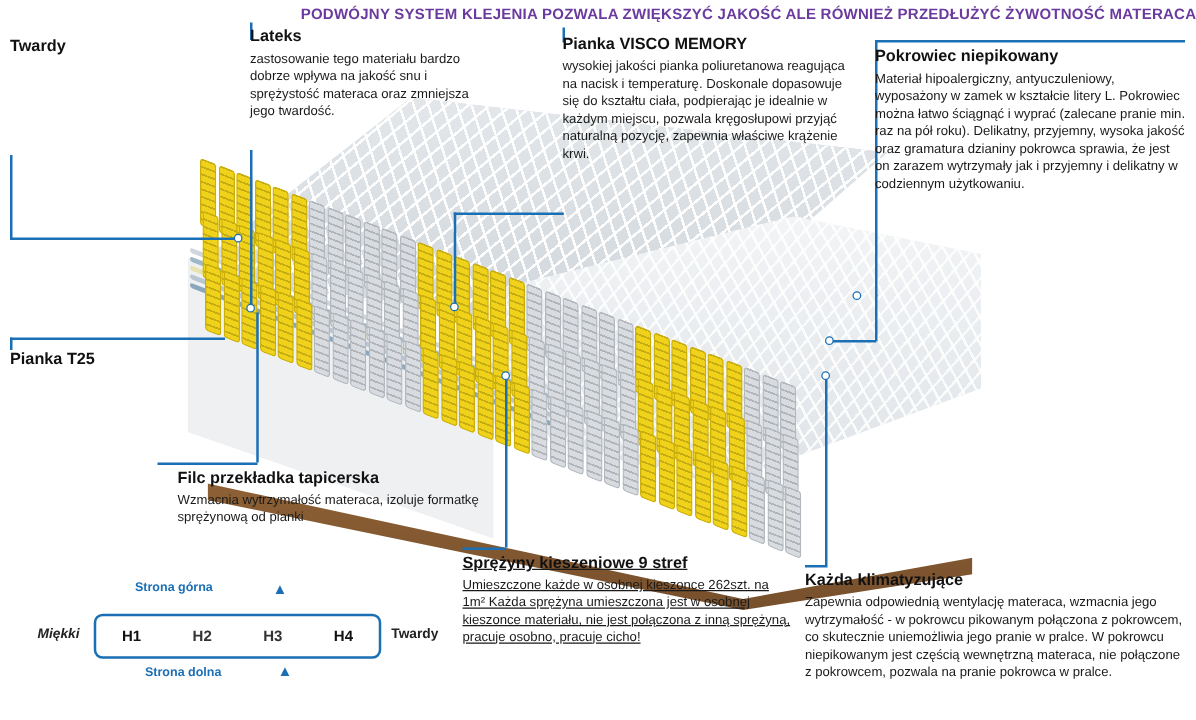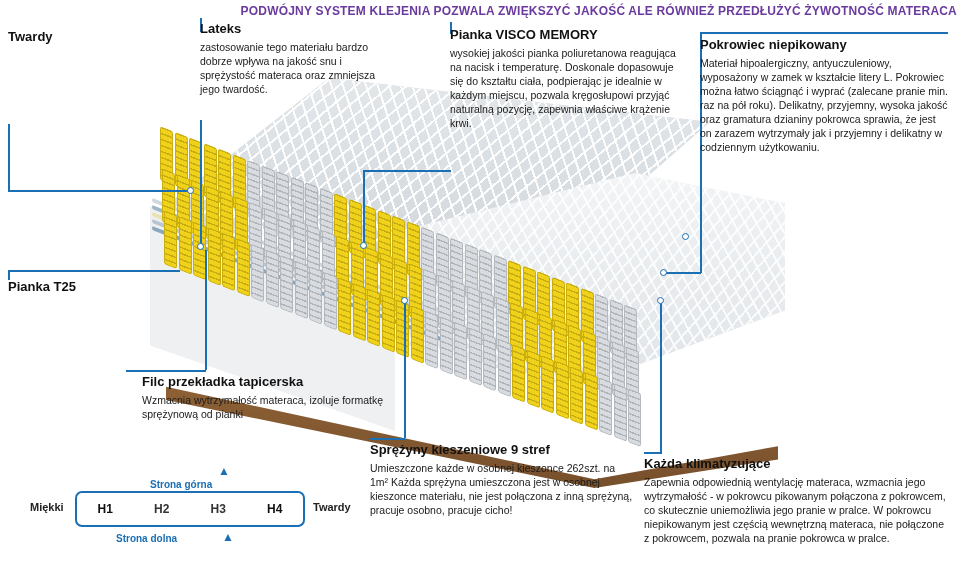--- a/index.html
+++ b/index.html
@@ -31,21 +31,21 @@
     font-size:10.5px; color:#1a1a1a; line-height:1.33; margin:0;
   }
 
   
   #c-kokos   { left:8px;  top:30px;  width:185px; }
   #c-lateks  { left:200px;top:22px;  width:190px; }
   #c-visco   { left:450px;top:28px;  width:230px; }
   #c-pokr    { left:700px;top:38px;  width:250px; }
   #c-t25     { left:8px;  top:280px; width:180px; }
   #c-filc    { left:126px;top:375px; width:245px;margin-left:16px; }
-  #c-spr     { left:370px;top:443px; width:265px; }
+  #c-spr     { left:370px;top:443px; width:265px;text-decoration:underline; }
   #c-wlokno  { left:644px;top:457px; width:305px; }
 
   
   .line { position:absolute; background:#1b6fb5; }
   .dot  { position:absolute; width:7px; height:7px; border-radius:50%;
           border:1.6px solid #1b6fb5; background:#ffffff; }
 
   
   .mattress { position:absolute; left:150px; top:78px; width:630px; height:400px; }
 
@@ -113,40 +113,40 @@
   .stripe {
     position:absolute; height:4px; border-radius:2px; transform:skewY(21deg);
     transform-origin:left top;
   }
 
   
   .scale-wrap { position:absolute; left:30px; top:465px; width:330px; height:90px; }
   .scale-top-label, .scale-bottom-label {
     position:absolute; font-size:10px; color:#1b6fb5; font-weight:bold;
   }
-  .scale-top-label { left:78px; top:14px;margin-left:42px; }
+  .scale-top-label { left:78px; top:0px; }
   .scale-bottom-label { left:86px; top:68px; }
   .arrow-up, .arrow-down {
     position:absolute; color:#1b6fb5; font-size:12px; line-height:1;
   }
   .arrow-up { left:188px; top:0px; }
   .arrow-down { left:192px; top:66px; }
   .scale-box {
     position:absolute; left:45px; top:26px; width:230px; height:36px;
     border:2px solid #1b6fb5; border-radius:7px; background:#ffffff;
     display:flex; align-items:center;
   }
   .scale-cell {
     flex:1; text-align:center; font-size:12px; font-weight:bold; color:#333;
   }
   .scale-cell.hl { color:#111; }
   .scale-left-label, .scale-right-label {
     position:absolute; font-size:11px; font-weight:bold; color:#222; top:36px;
   }
-  .scale-left-label { left:0px; }
+  .scale-left-label { left:0px;font-style:italic; }
   .scale-right-label { left:283px;text-align:right; }
 </style>
 </head>
 <body>
 
 <div class="stage">
 
   <div class="banner">PODWÓJNY SYSTEM KLEJENIA POZWALA ZWIĘKSZYĆ JAKOŚĆ ALE RÓWNIEŻ PRZEDŁUŻYĆ ŻYWOTNOŚĆ MATERACA</div>
 
   <div class="mattress">

